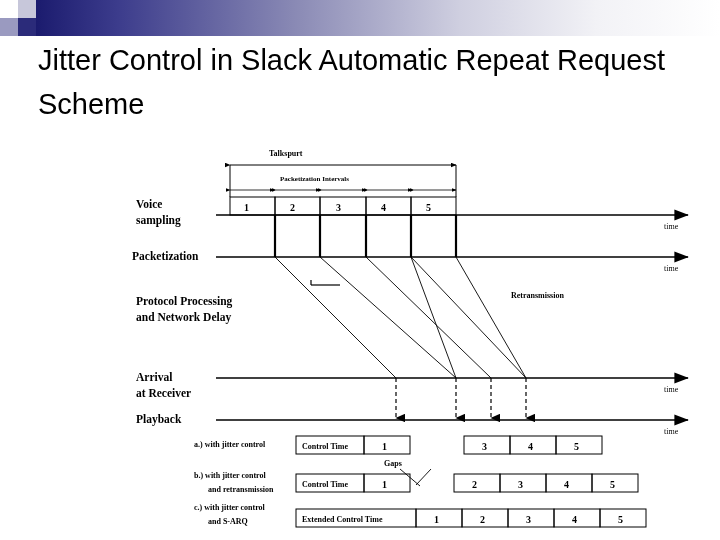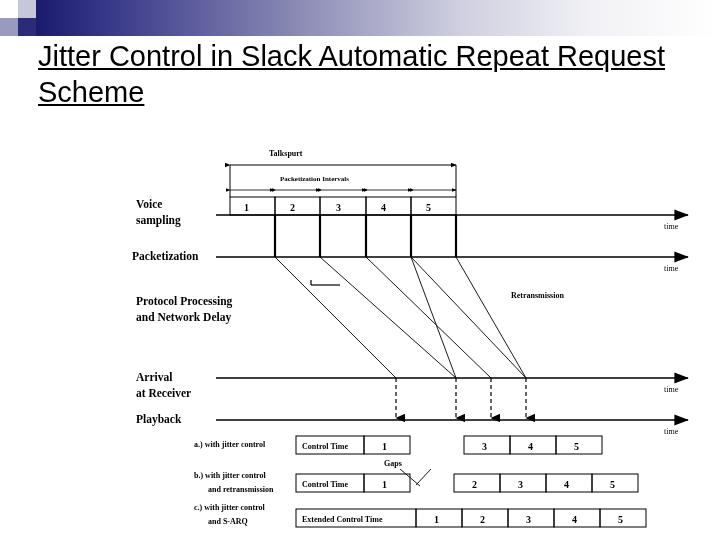--- a/index.html
+++ b/index.html
@@ -20,24 +20,23 @@
   }
   .hdr-sq{position:absolute;}
   .sq1{left:0;top:0;width:18px;height:18px;background:#ffffff;}
   .sq2{left:18px;top:0;width:18px;height:18px;background:#c7c7da;}
   .sq3{left:0;top:18px;width:18px;height:18px;background:#9a9ac0;}
   .sq4{left:18px;top:18px;width:18px;height:18px;background:#2b2b7a;}
 
   
   #title{
     position:absolute;left:38px;top:38px;width:660px;
-    font-size:29px;line-height:36px;color:#000000;
+    font-size:29px;line-height:44px;color:#000000;
     font-family:"Liberation Sans", sans-serif;
     font-weight:400;
-    text-decoration:underline;
   }
 
   
   #figure{
     position:absolute;left:0;top:135px;width:720px;height:405px;padding-left:48px;
   }
   #figure svg{display:block;}
   .fig-label{
     font-family:"Liberation Serif", serif;
     font-weight:bold;

